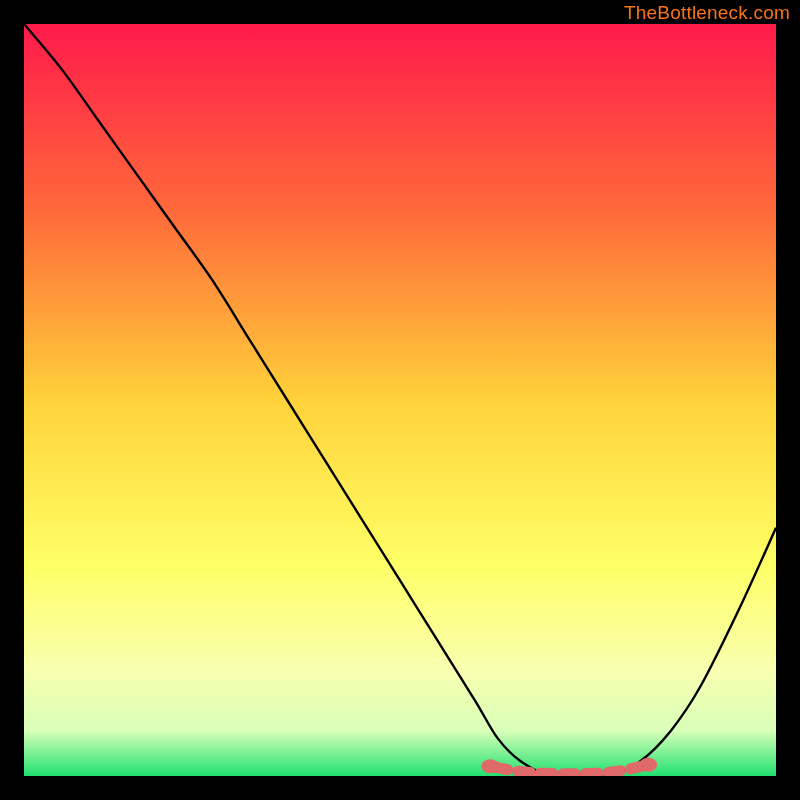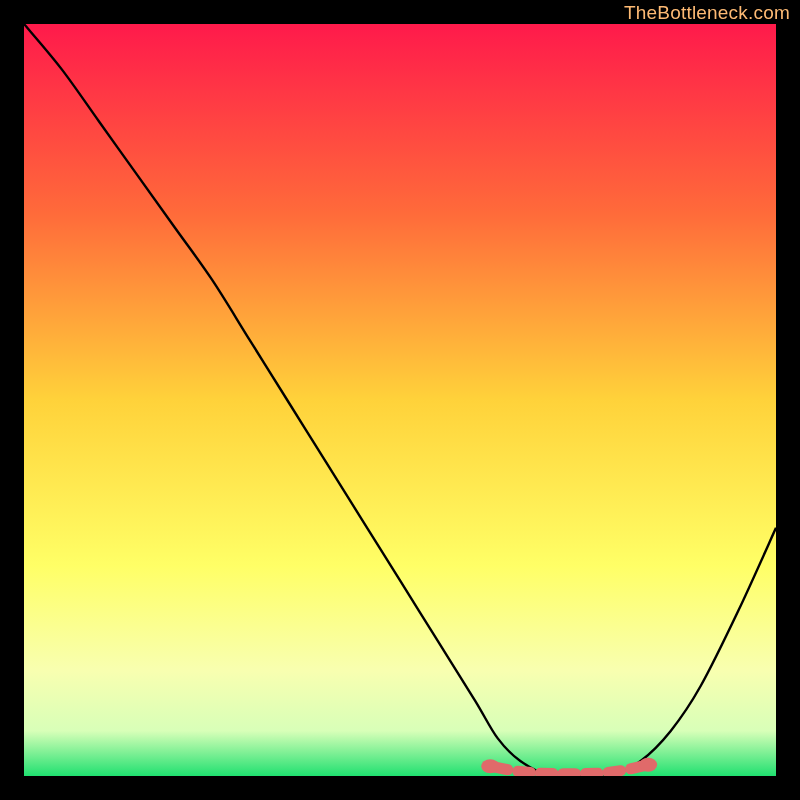--- a/index.html
+++ b/index.html
@@ -16,21 +16,21 @@
     top: 24px;
     width: 752px;
     height: 752px;
   }
   .attribution {
     position: absolute;
     top: 2px;
     right: 10px;
     font-family: Arial, Helvetica, sans-serif;
     font-size: 19px;
-    color: #fdba74;
+    color: #f97316;
     letter-spacing: 0.2px;
   }
   svg { display: block; }
 </style>
 </head>
 <body>
 
 <div class="frame">
   <div class="attribution">TheBottleneck.com</div>
 

